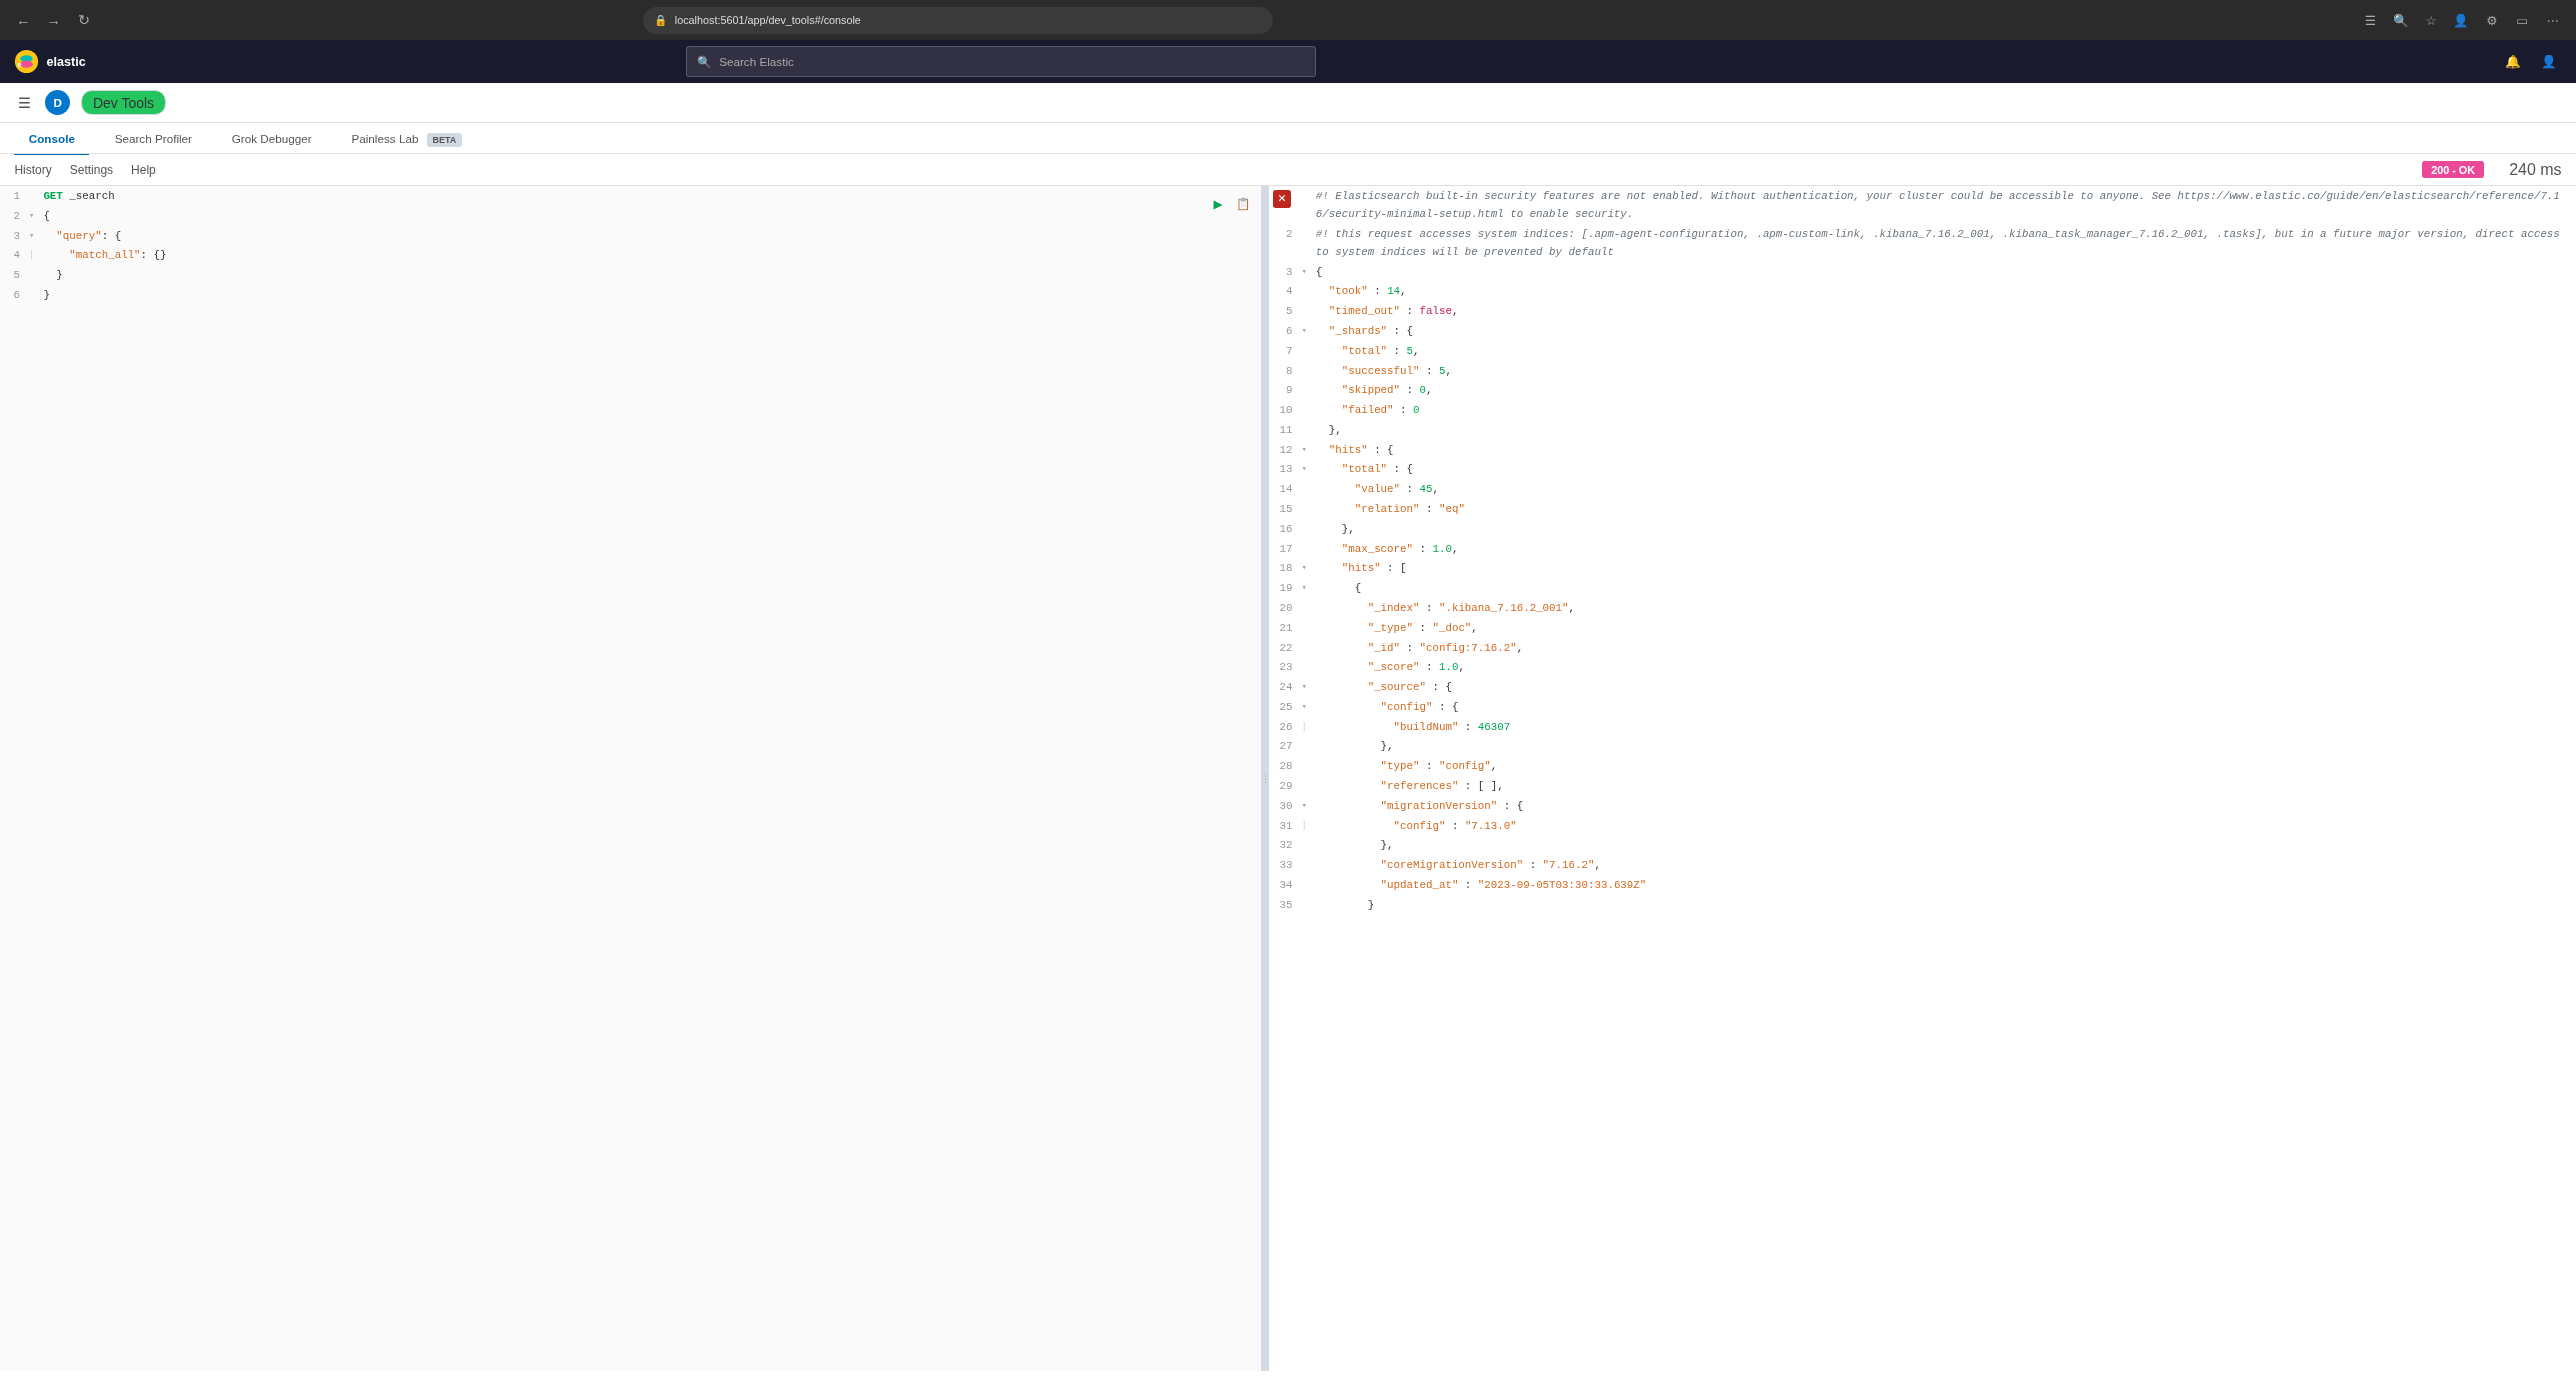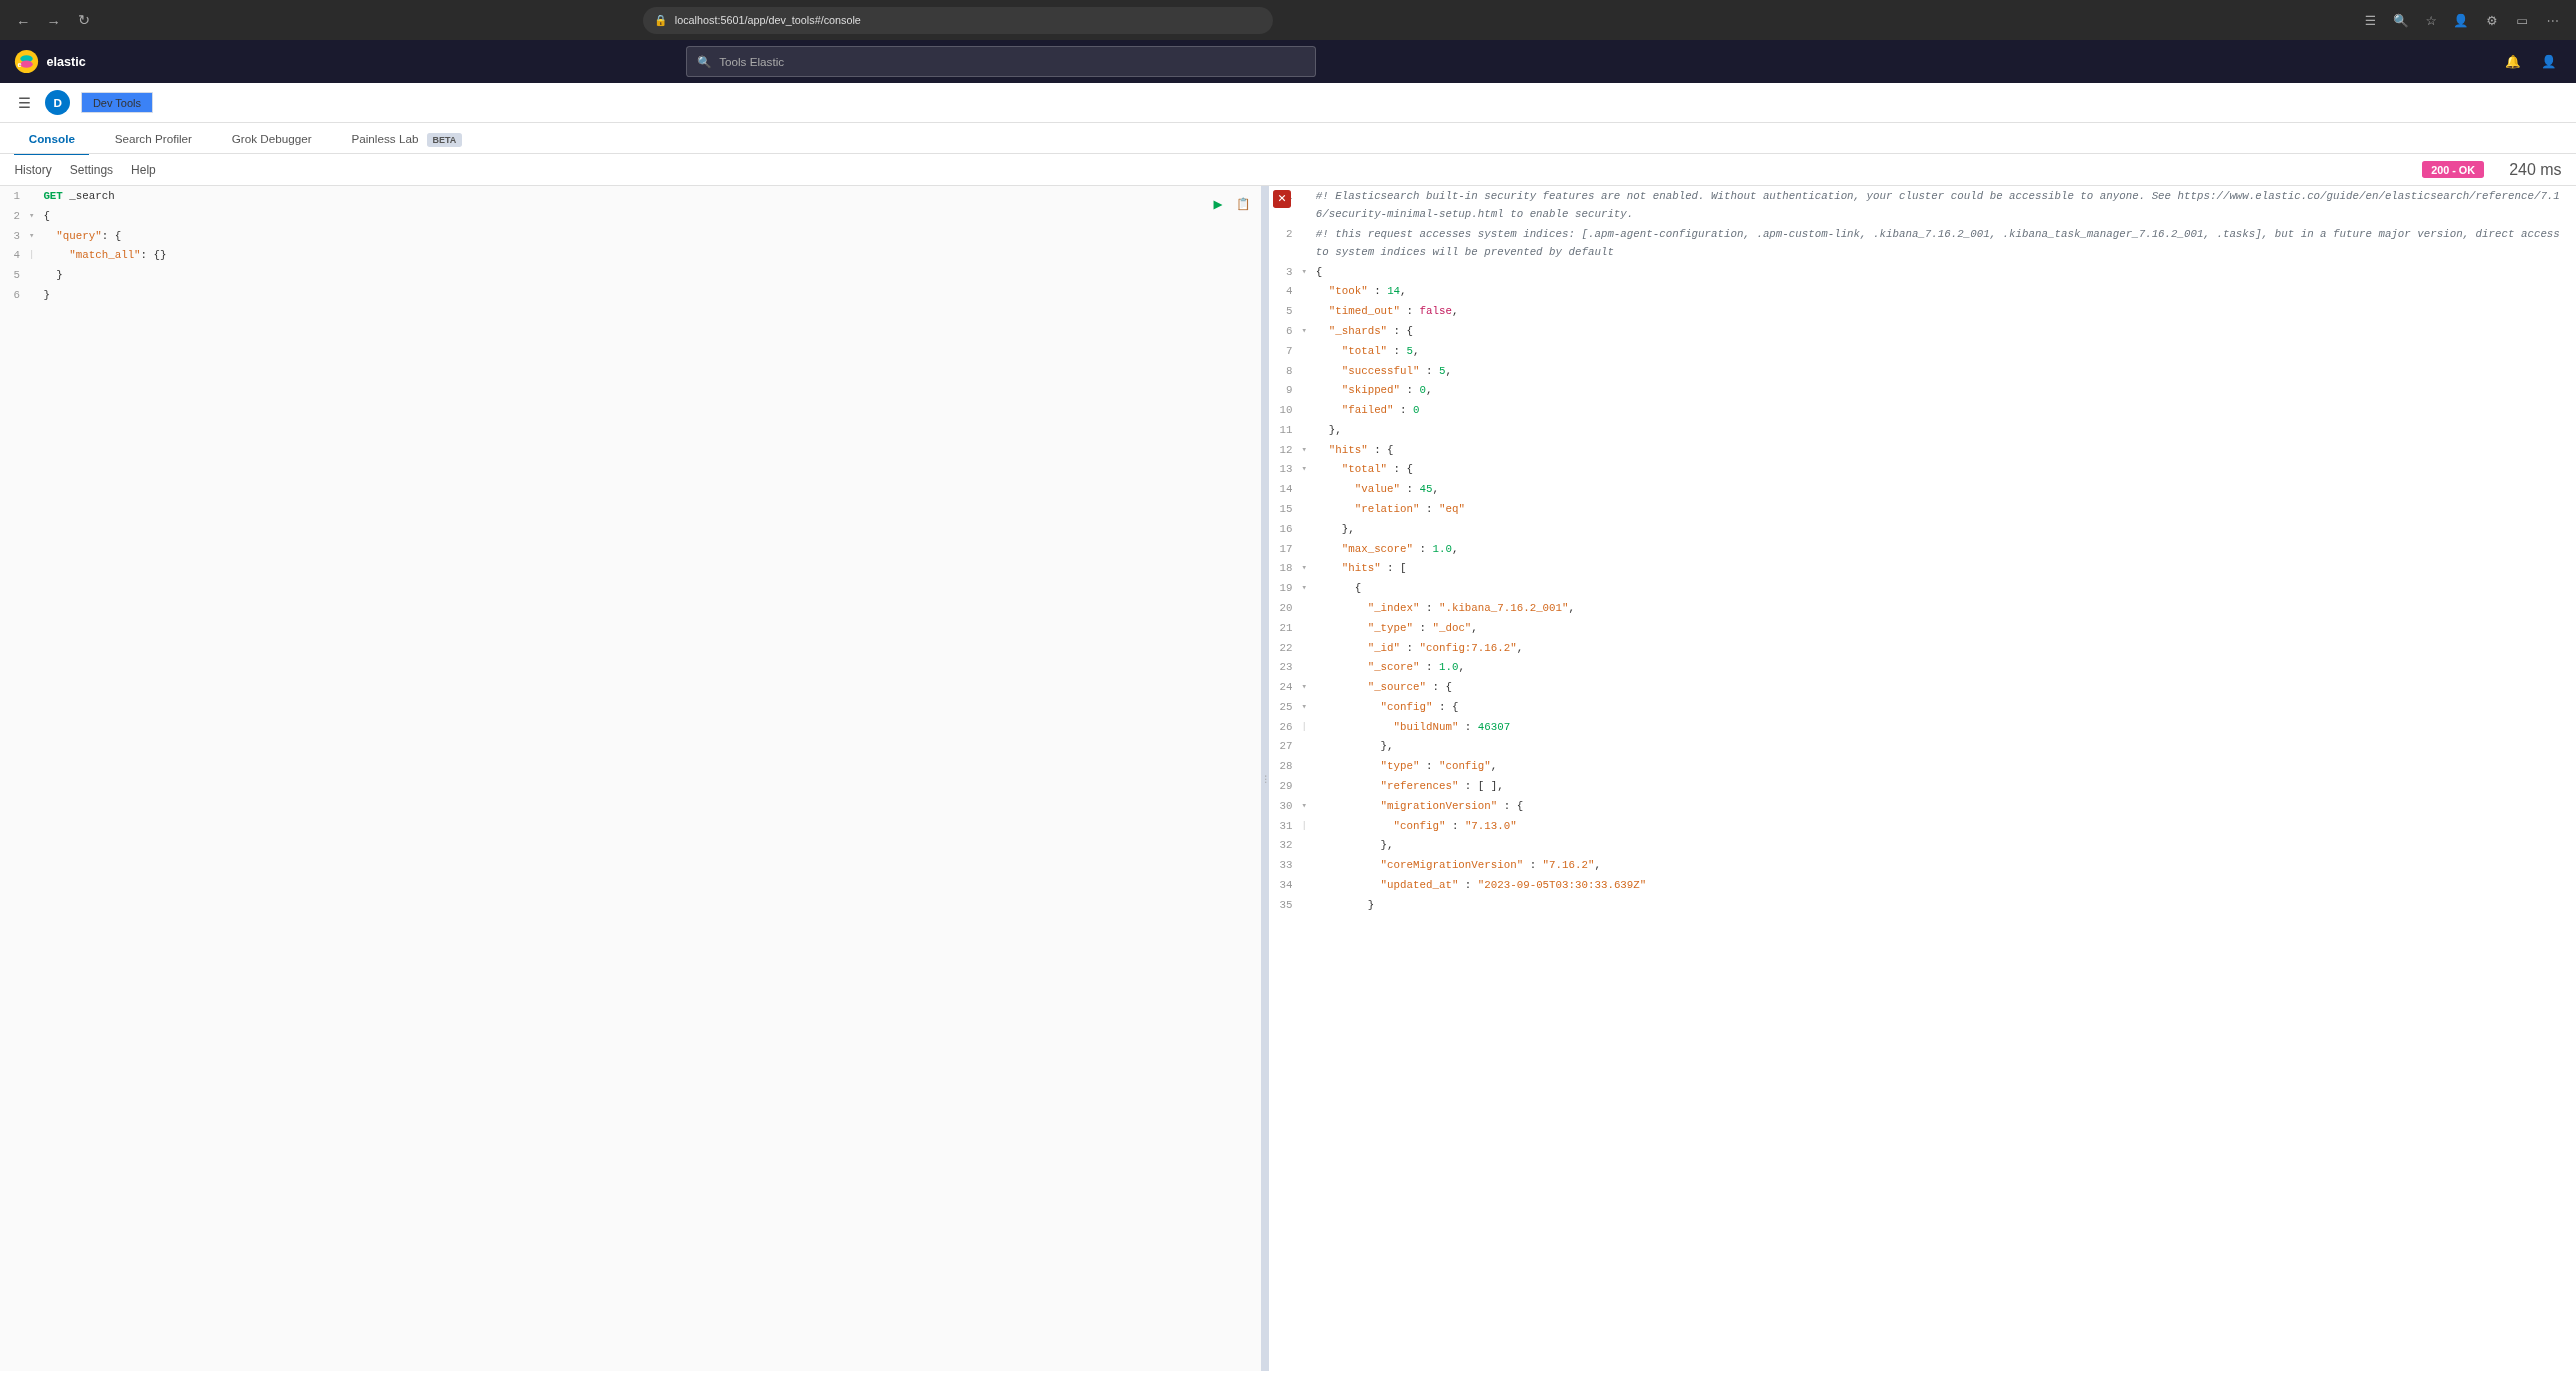--- a/index.html
+++ b/index.html
@@ -81,22 +81,22 @@
     .hamburger-btn {
       background: none; border: none; cursor: pointer; color: #555; font-size: 14.4px;
       padding: 3.6px; display: flex; align-items: center;
     }
     .app-badge {
       width: 25px; height: 25px; background: #0077cc; border-radius: 50%;
       display: flex; align-items: center; justify-content: center;
       color: #fff; font-size: 11.7px; font-weight: 700;
     }
     .app-name-btn {
-      background: #3b82f6; border: 0.9px solid #d3dae6; border-radius: 1px;
-      padding: 3.6px 10.8px; cursor: pointer; font-size: 11px; color: #333;
+      background: #22c55e; border: 0.9px solid #d3dae6; border-radius: 11px;
+      padding: 3.6px 10.8px; cursor: pointer; font-size: 14px; color: #333;
     }
 
     
     .tabs-bar {
       background: #fff;
       border-bottom: 1.8px solid #e0e0e0;
       display: flex;
       align-items: flex-end;
       padding: 0 14.4px;
       gap: 11px;
@@ -297,21 +297,21 @@
     <svg class="elastic-logo-icon" viewBox="0 0 28 28" fill="none" style="font-size:14px">
       <circle cx="14" cy="14" r="13" fill="#FEC514"></circle>
       <ellipse cx="14" cy="11" rx="7" ry="4" fill="#00BFB3"></ellipse>
       <ellipse cx="14" cy="17" rx="7" ry="4" fill="#F04E98"></ellipse>
       <text x="4" y="20" font-size="8" fill="#fff" font-weight="bold">e</text>
     </svg>
     <span>elastic</span>
   </div>
   <div class="elastic-search-bar">
     <span>🔍</span>
-    <span>Tools Elastic</span>
+    <span>Search Elastic</span>
   </div>
   <div class="elastic-header-right">
     <button class="browser-toolbar-btn" style="color:#aaa;">🔔</button>
     <button class="browser-toolbar-btn" style="color:#aaa;">👤</button>
   </div>
 </div>
 
 <div class="app-header">
   <button class="hamburger-btn">☰</button>
   <div class="app-badge">D</div>

